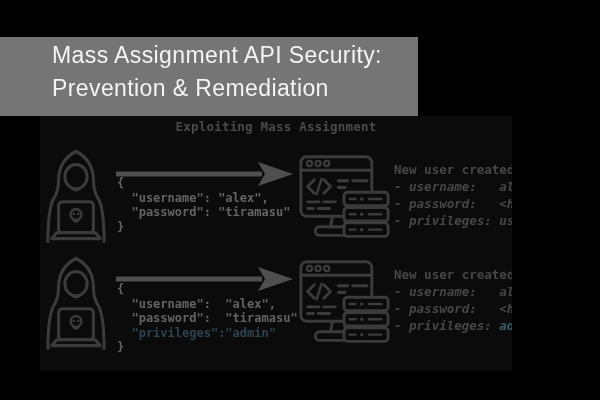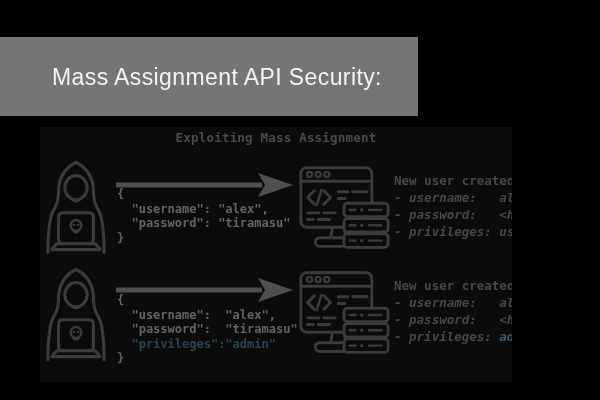--- a/index.html
+++ b/index.html
@@ -5,34 +5,33 @@
   html,body { margin:0; padding:0; background:#000; }
   .stage {
     position:relative; width:600px; height:400px; overflow:hidden;
     background: var(--background, #000);
     font-family:"DejaVu Sans Mono", monospace;
   }
   
   .banner {
     position:absolute; left:0; top:37px; width:418px; height:79px;
     background: var(--banner-bg, #757575);
-    box-sizing:border-box; padding:24px 0 0 52px;
+    box-sizing:border-box; padding:2px 0 0 52px;
   }
   .banner .line {
     color: var(--banner-text, #f4f4f4);
     font-family:"Liberation Sans", sans-serif;
     font-size:23px; line-height:33px; font-weight:500; letter-spacing:0.4px;
     white-space:nowrap;
   }
   
   .diagram {
     position:absolute; left:40px; top:116px; width:472px; height:255px;
     background: var(--diagram-bg, #0b0b0b);
     overflow:hidden;
-    margin-top:11px;
   }
   .dtitle {
     position:absolute; left:0; top:3px; width:100%; text-align:center;
     color: var(--diagram-title-color, #4a4a4a);
     font-size:12.5px; font-weight:bold; letter-spacing:0.2px; white-space:pre;
   }
   .abs { position:absolute; }
   
   .st  { stroke: var(--icon-stroke, #3b3b3b); fill:none; stroke-linecap:round; stroke-linejoin:round; }
   .fl  { fill: var(--icon-stroke, #3b3b3b); stroke:none; }
@@ -63,20 +62,21 @@
   .json.r1 { top:60px; }
   .json.r2 { top:166px; }
 </style>
 </head>
 <body>
 
 <div class="stage">
 
   <div class="banner">
     <div class="line">Mass Assignment API Security:</div>
+    <div class="line">Prevention &amp; Remediation</div>
   </div>
 
   <div class="diagram">
     <div class="dtitle">Exploiting Mass Assignment</div>
 
     <svg class="abs hacker r1" width="60" height="98" viewBox="0 0 62 100">
       <path class="st" stroke-width="3.2" d="M31 4 C20 9 13 20 13 33 C13 41 12 46 9 51 C4 58 2 72 2 97"></path>
       <path class="st" stroke-width="3.2" d="M31 4 C42 9 49 20 49 33 C49 41 50 46 53 51 C58 58 60 72 60 97"></path>
       <ellipse class="st" stroke-width="3.2" cx="31" cy="30" rx="11.5" ry="12.5"></ellipse>
       <path class="st" stroke-width="2.6" d="M27 42 Q31 46 35 42"></path>

